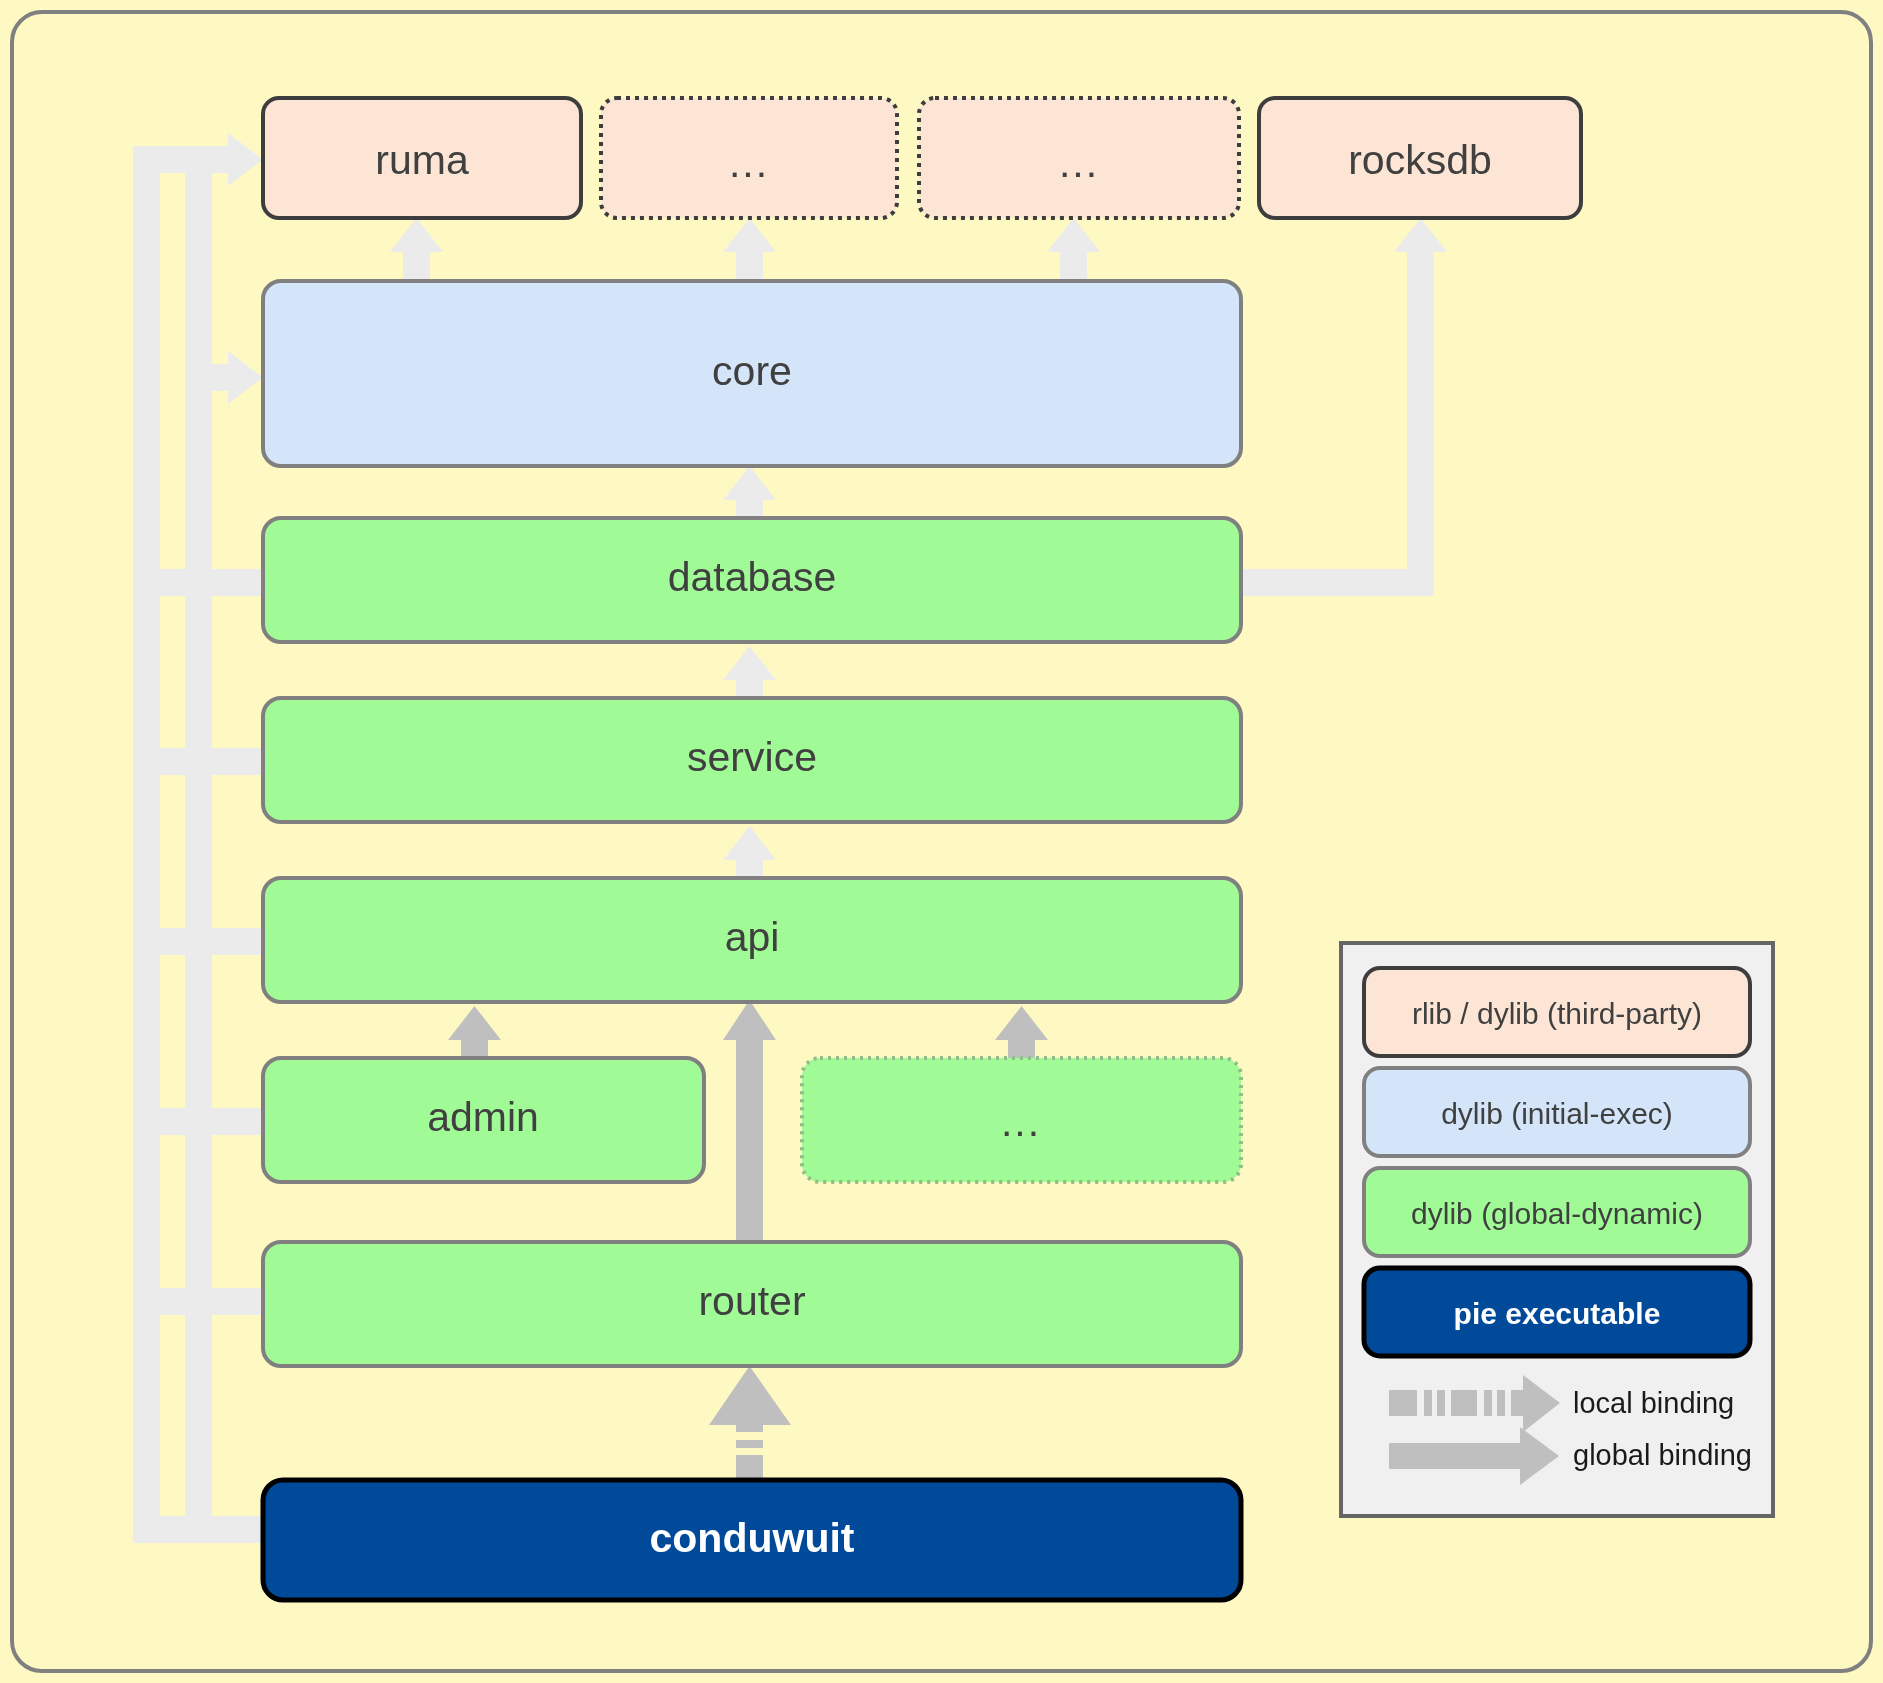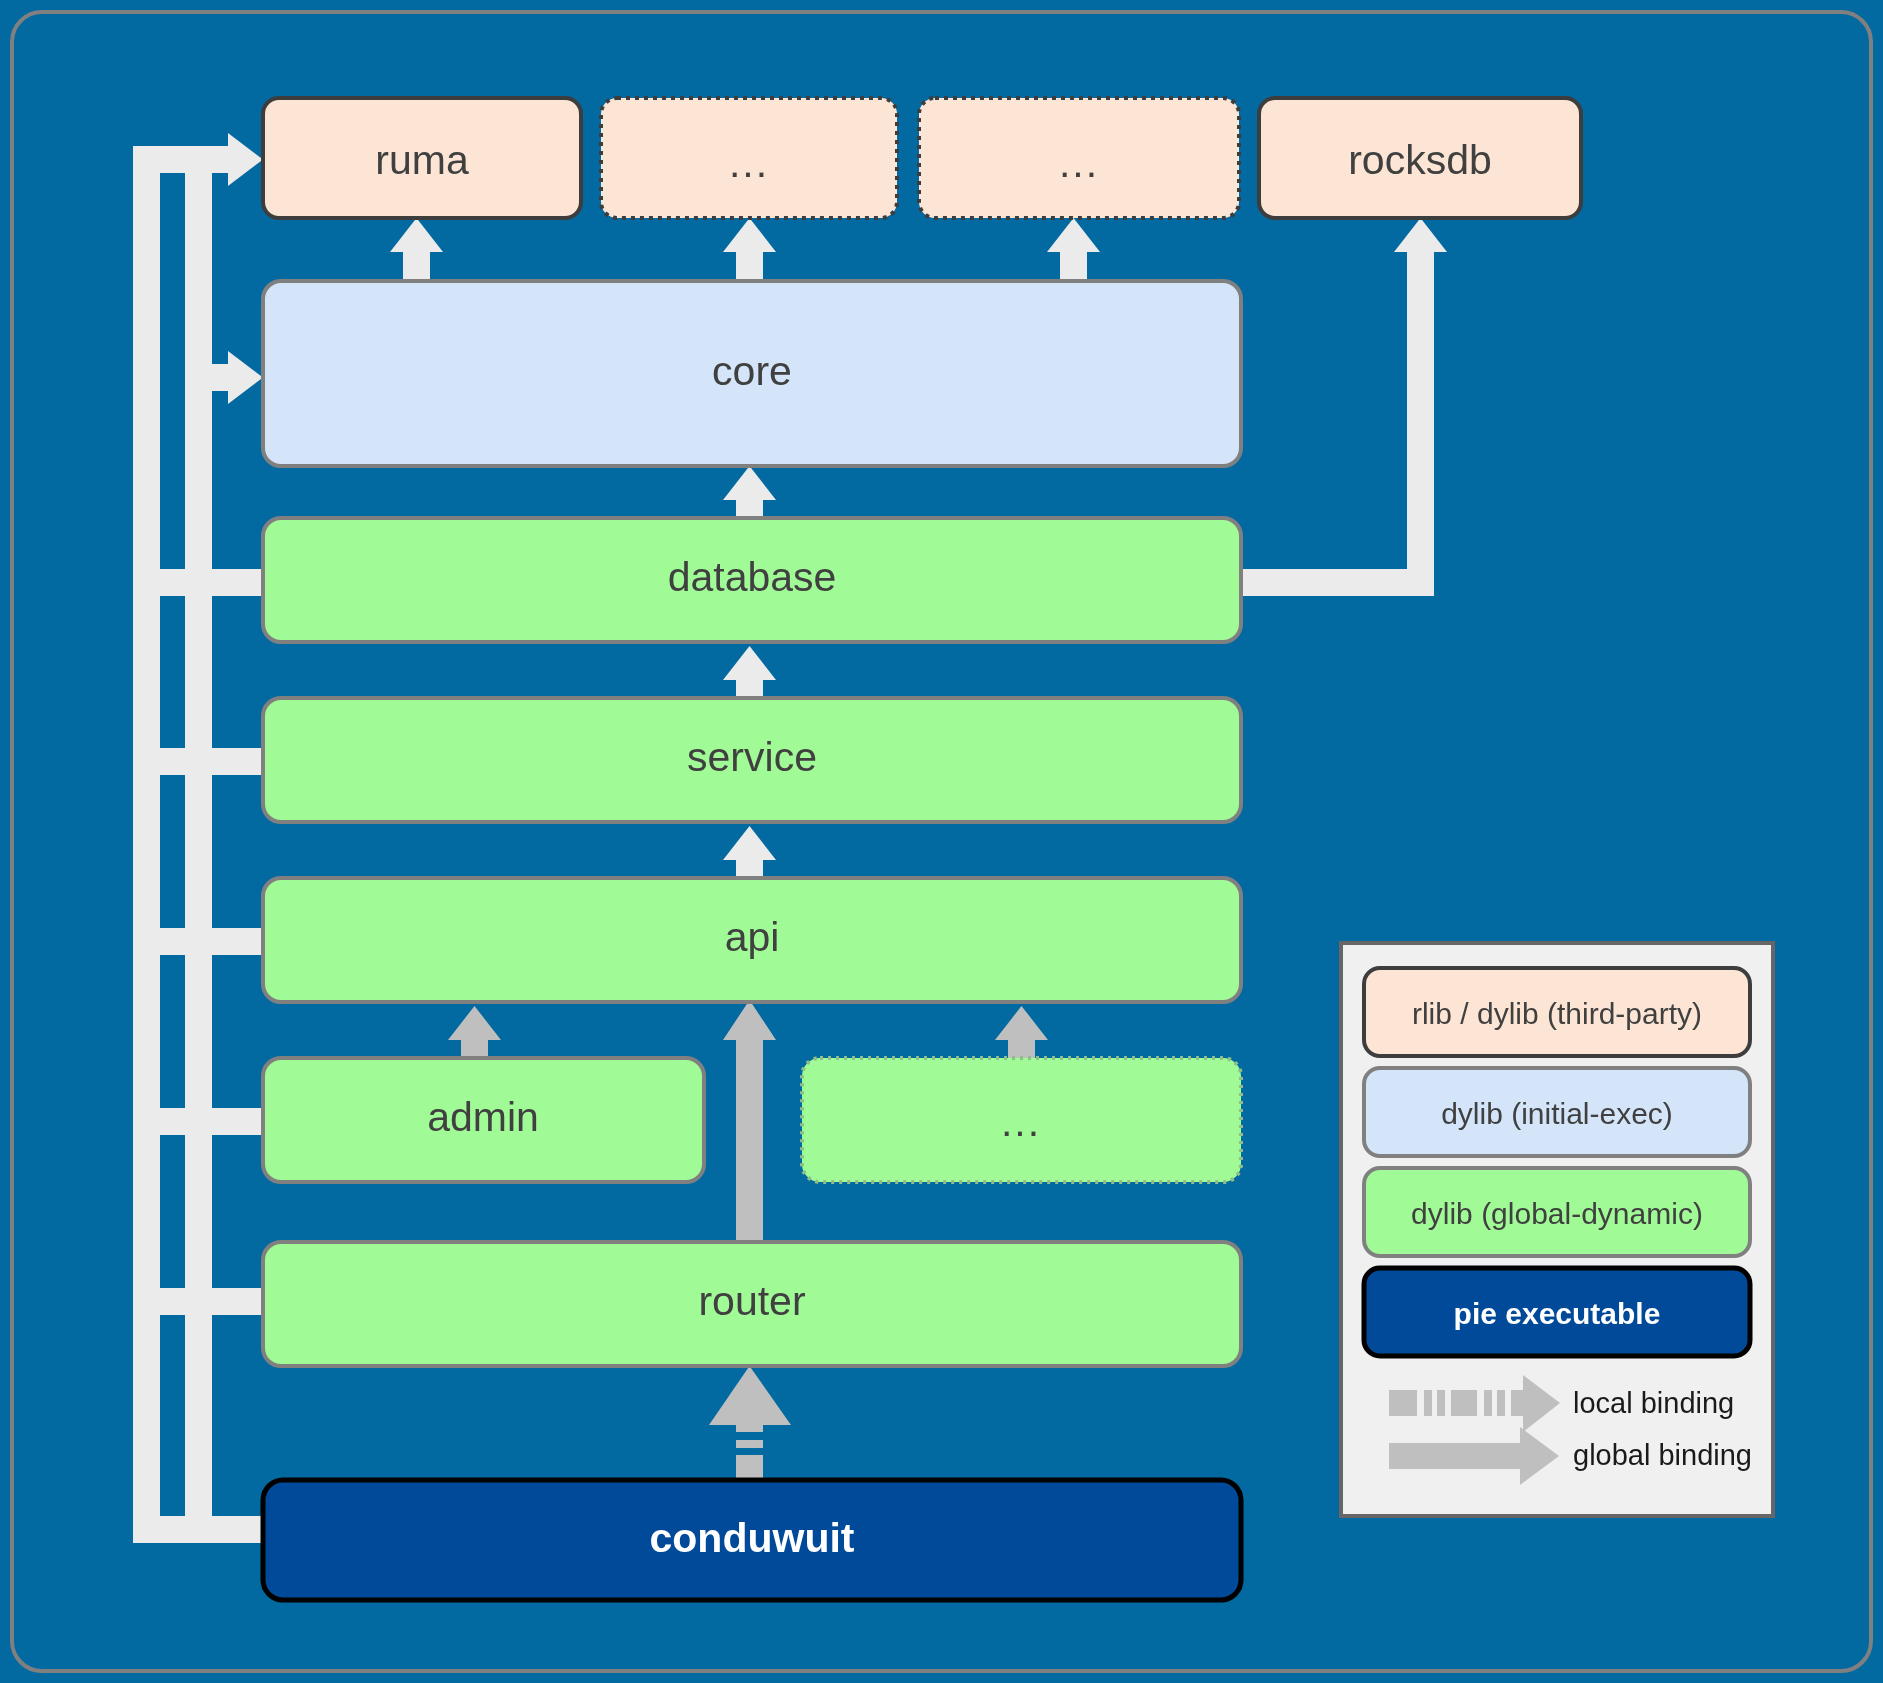--- a/index.html
+++ b/index.html
@@ -4,21 +4,21 @@
 <style>
   html, body {
     margin: 0;
     padding: 0;
     background: #ffffff;
   }
   #stage {
     position: relative;
     width: 1883px;
     height: 1683px;
-    background: #0369a1;
+    background: #fef9c3;
     font-family: "Liberation Sans", sans-serif;
     overflow: hidden;
   }
   svg.layer {
     position: absolute;
     left: 0;
     top: 0;
     width: 1883px;
     height: 1683px;
   }

